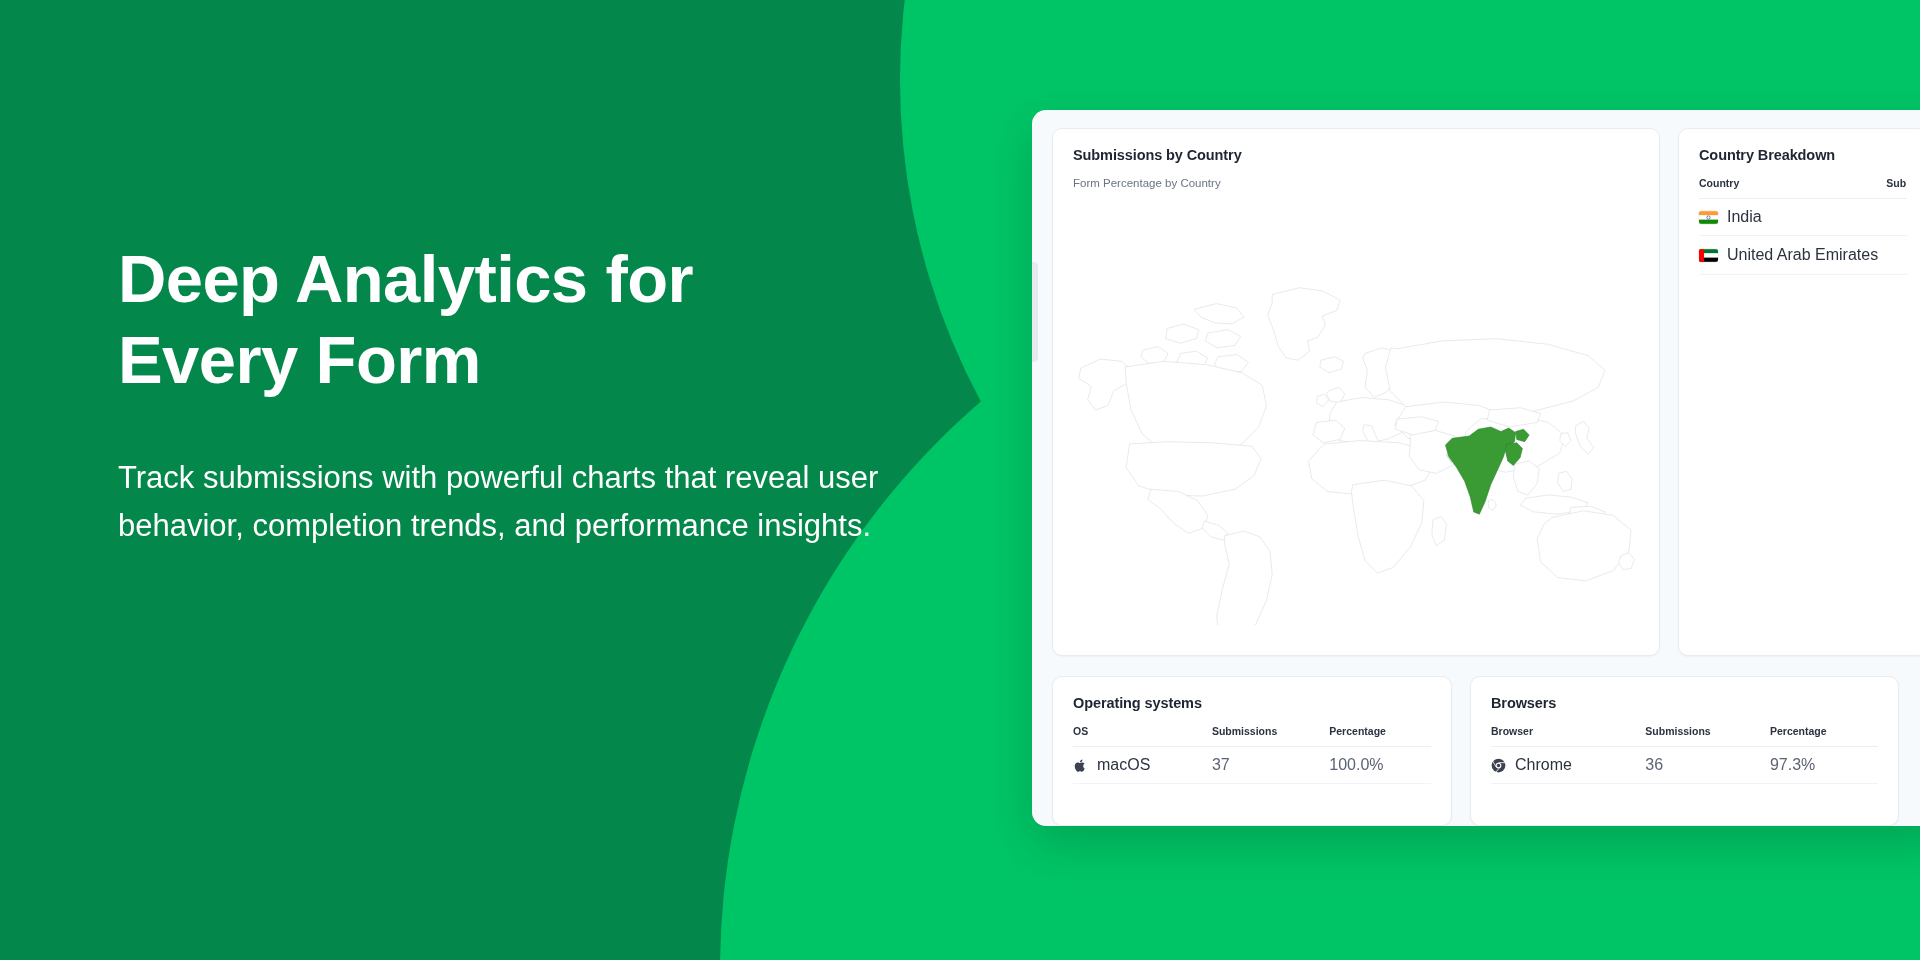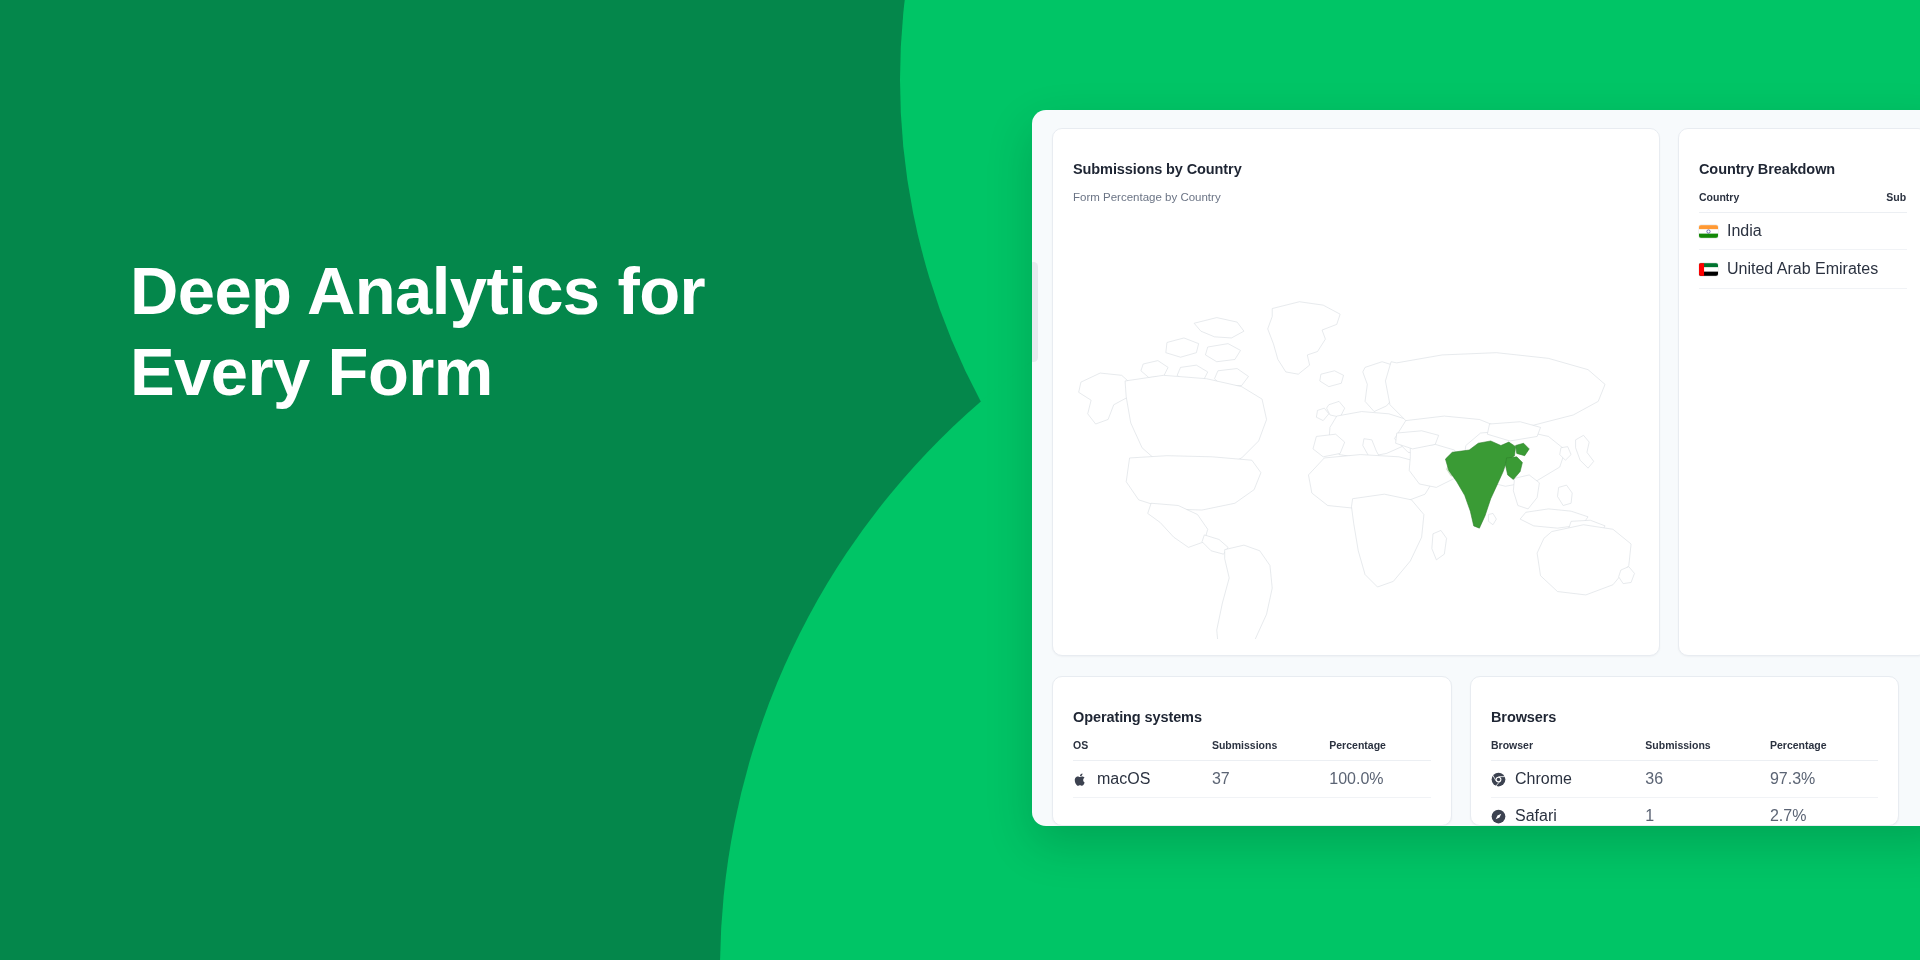--- a/index.html
+++ b/index.html
@@ -46,21 +46,21 @@
     top: 238px;
     width: 800px;
     z-index: 6;
   }
   .hero-title {
     color: #ffffff;
     font-size: 67px;
     line-height: 1.21;
     font-weight: 700;
     letter-spacing: -0.6px;
-    margin: 12px;
+    margin: 0;
     white-space: pre-line;
   }
   .hero-sub {
     color: #ffffff;
     font-size: 31px;
     line-height: 1.55;
     font-weight: 400;
     margin: 54px 0 0 0;
     max-width: 780px;
   }
@@ -107,21 +107,21 @@
     gap: 18px;
     height: 150px;
     margin-top: 20px;
   }
 
   .card {
     background: #ffffff;
     border: 1px solid #E8ECF1;
     border-radius: 10px;
     box-sizing: border-box;
-    padding: 32px 20px;
+    padding: 18px 20px;
     box-shadow: 0 1px 2px rgba(16,24,40,0.04);
   }
   .card-map   { width: 608px; }
   .card-break { width: 250px; }
   .card-os    { width: 400px; }
   .card-brow  { width: 429px; }
 
   .card-title {
     font-size: 14.5px;
     font-weight: 700;
@@ -202,20 +202,21 @@
 <body>
 
 <div class="stage">
 
   <div class="blob-top"></div>
   <div class="blob-bottom"></div>
 
   <div class="hero">
     <h1 class="hero-title">Deep Analytics for
 Every Form</h1>
+    <p class="hero-sub">Track submissions with powerful charts that reveal user behavior, completion trends, and performance insights.</p>
   </div>
 
   <div class="dash">
     <div class="edge-handle"></div>
 
     <div class="dash-inner">
 
       <div class="row-top">
 
         <div class="card card-map">
@@ -410,35 +411,20 @@
                         <path d="M8.1 14.2 L2.9 5.2" stroke="#ffffff" stroke-width="1.3"></path>
                         <path d="M12.9 16.4 L7.8 22.6" stroke="#ffffff" stroke-width="1.3"></path>
                       </svg>
                     </span>
                     <span>Chrome</span>
                   </div>
                 </td>
                 <td class="num">36</td>
                 <td class="num">97.3%</td>
               </tr>
-              <tr>
-                <td class="name">
-                  <div class="cellflex">
-                    <span class="icon-sq">
-                      <svg viewBox="0 0 24 24">
-                        <circle cx="12" cy="12" r="11" fill="#3C4250"></circle>
-                        <path d="M16.5 7.5 L10.4 10.4 L7.5 16.5 L13.6 13.6 Z" fill="#ffffff"></path>
-                      </svg>
-                    </span>
-                    <span>Safari</span>
-                  </div>
-                </td>
-                <td class="num">1</td>
-                <td class="num">2.7%</td>
-              </tr>
             </tbody>
           </table>
         </div>
 
       </div>
 
     </div>
   </div>
 
 </div>

